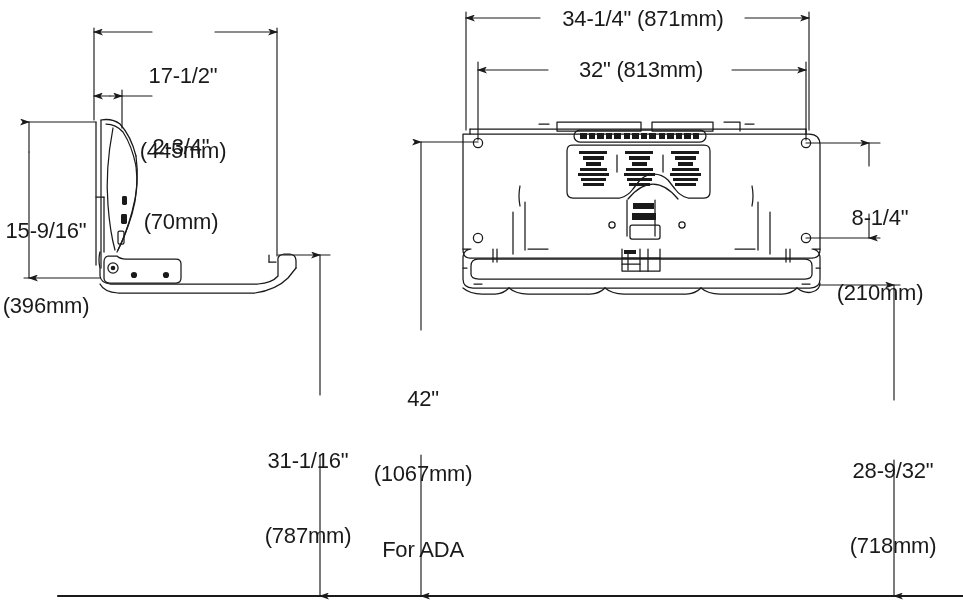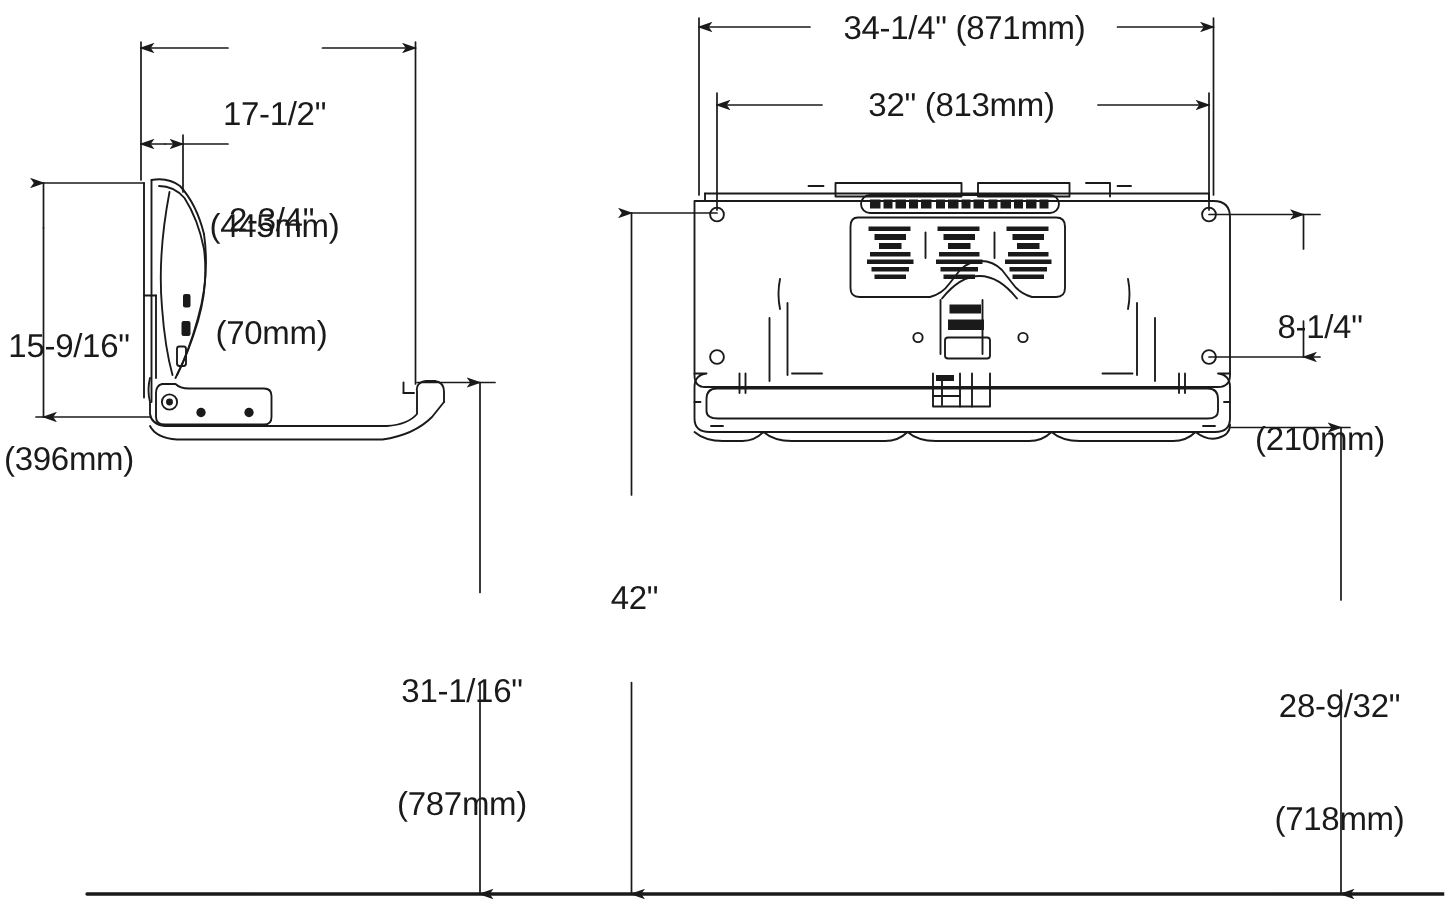--- a/index.html
+++ b/index.html
@@ -335,20 +335,22 @@
     <div>(210mm)</div>
   </div>
 
   <div class="dim-text s22 center" style="left:308px; top:398px;">
     <div>31-1/16"</div>
     <div>(787mm)</div>
   </div>
 
   <div class="dim-text s22 center" style="left:423px; top:336px;">
     <div>42"</div>
+    <div>(1067mm)</div>
+    <div>For ADA</div>
     
   </div>
 
   <div class="dim-text s22 center" style="left:893px; top:408px;">
     <div>28-9/32"</div>
     <div>(718mm)</div>
   </div>
 
 </div>
 

